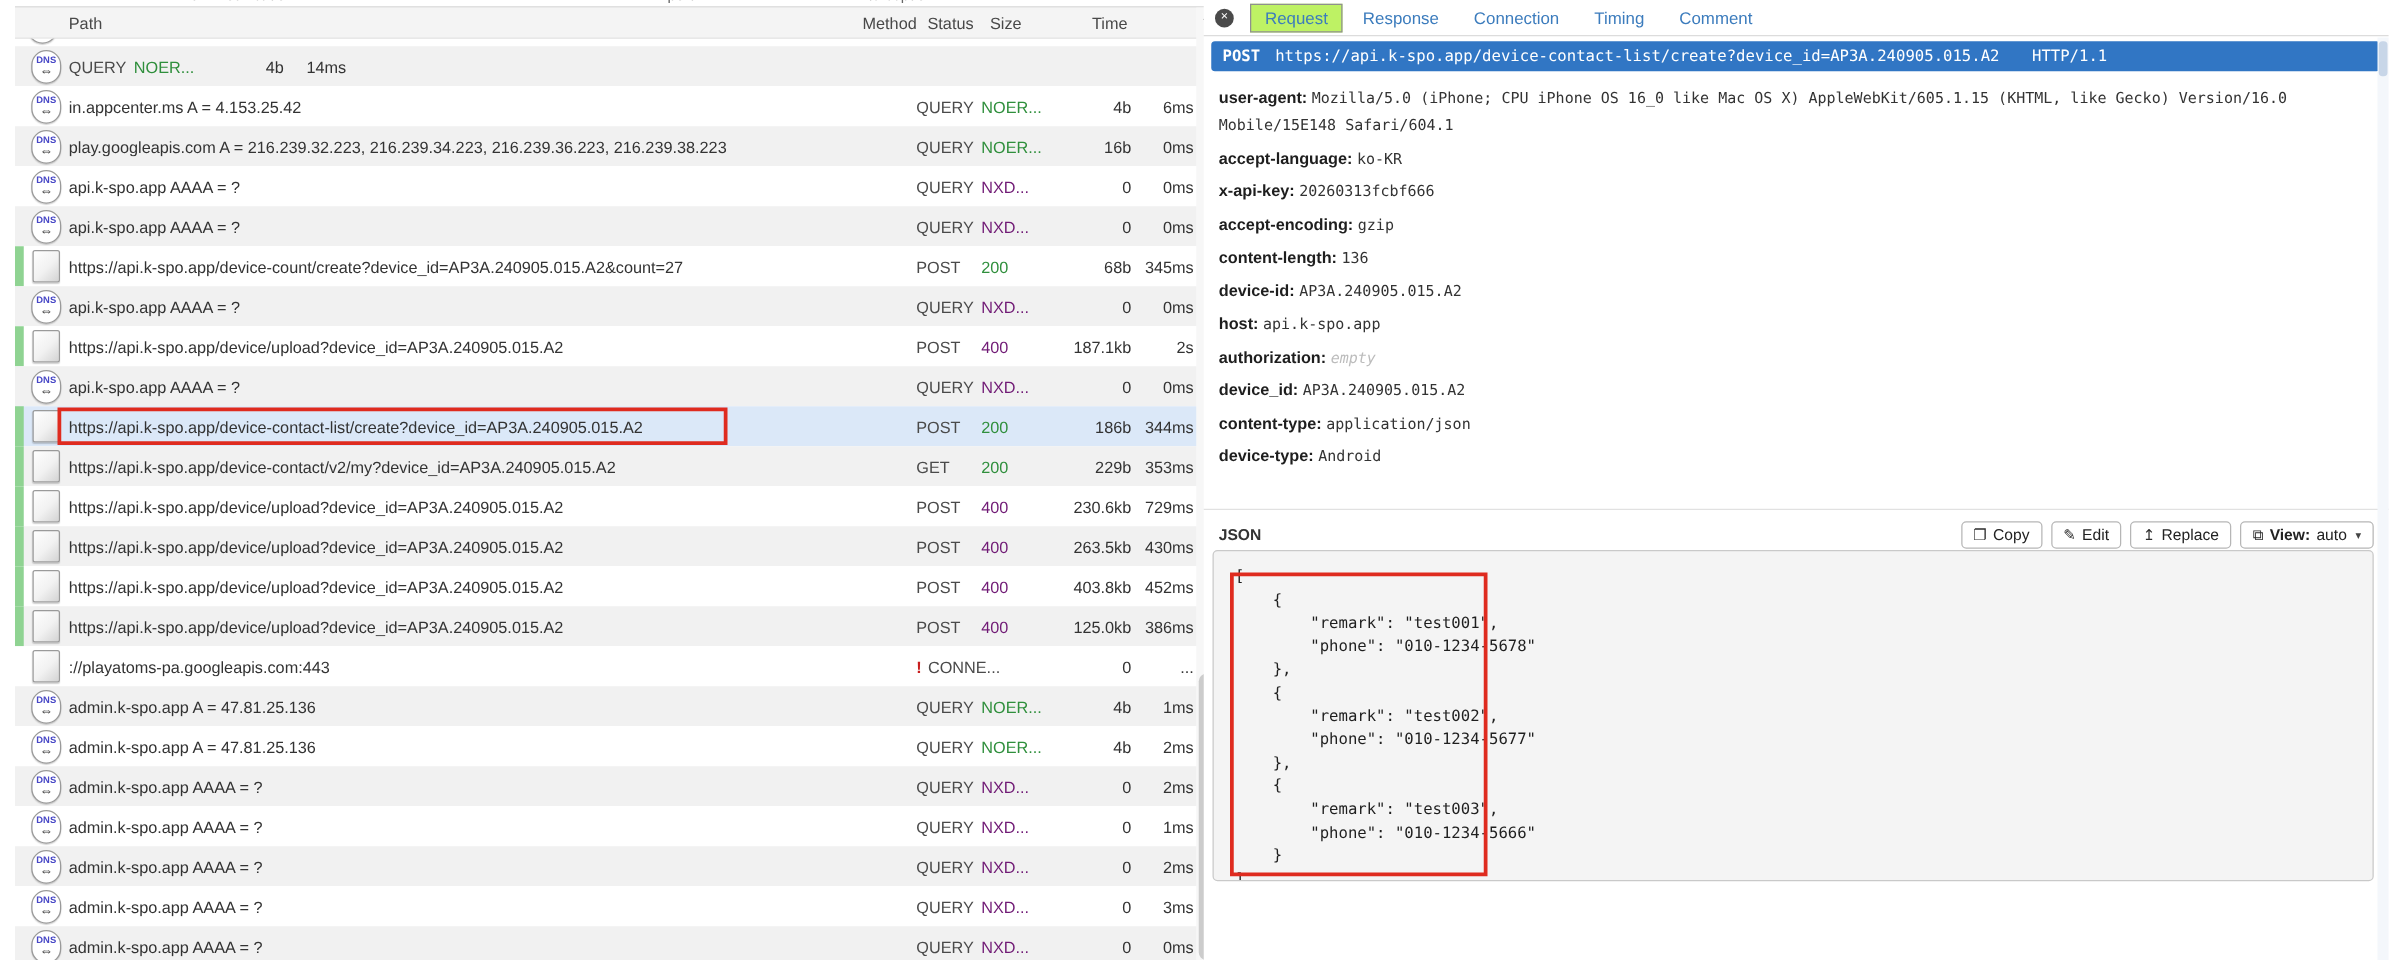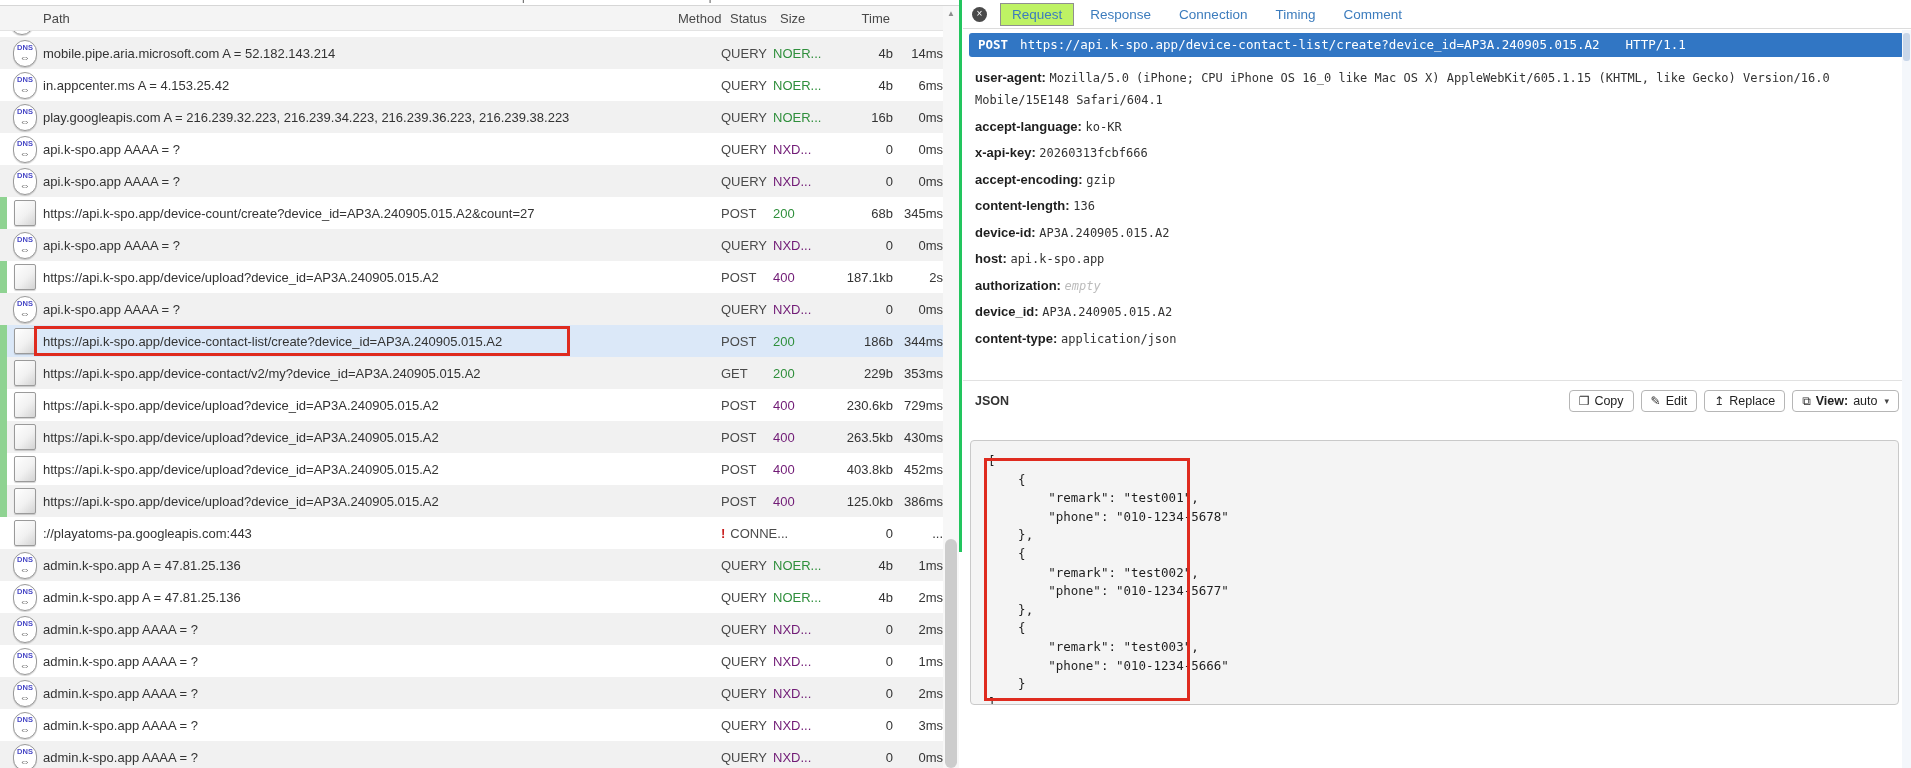--- a/index.html
+++ b/index.html
@@ -3,21 +3,21 @@
 <meta charset="utf-8">
 <style>
   * { box-sizing: border-box; }
   html,body { margin:0; padding:0; }
   body {
     width:1911px; height:768px; overflow:hidden; position:relative;
     font-family:"Liberation Sans", sans-serif; background:#fff; color:#333;
   }
 
   
-  .left-panel { position:absolute; left:0; top:0; width:962px; height:552px; background:#fff; border-right:3px solid #22c55e; }
+  .left-panel { position:absolute; left:12px; top:0; width:962px; height:552px; background:#fff; border-right:1px solid #22c55e; }
 
   .toolbar-sliver { position:relative; height:6px; overflow:hidden; background:#fff; border-bottom:1px solid #d6d6d6; }
   .toolbar-sliver .tb-item { position:absolute; top:-11px; font-size:12px; color:#666; white-space:nowrap; }
 
   .list-header { display:flex; align-items:center; height:25px; background:#f4f4f4; border-bottom:1px solid #e3e3e3; font-size:13px; color:#484848; }
   .list-header .hc { white-space:nowrap; }
   .hc-path   { width:678px; padding-left:43px; }
   .hc-method { width:52px; }
   .hc-status { width:50px; }
   .hc-size   { width:70px; }
@@ -122,21 +122,20 @@
         </span>
     </div>
   <div class="row dns alt">
         <div class="c-bar"></div>
         <div class="c-icon">
           <span class="dnsicon">
             <span class="dns-txt">DNS</span>
             <span class="dns-arrow">⇔</span>
           </span>
         </div>
-        <div class="c-path">mobile.pipe.aria.microsoft.com A = 52.182.143.214</div>
         <div class="c-method">QUERY</div>
         <div class="c-status ok">NOER...</div>
         <div class="c-size">4b</div>
         <div class="c-time">14ms</div>
       </div>
       <div class="row dns">
         <div class="c-bar"></div>
         <div class="c-icon">
           <span class="dnsicon">
             <span class="dns-txt">DNS</span>
@@ -445,20 +444,21 @@
       <div class="hline"><span class="hname">user-agent</span><span class="hname">: </span><span class="hval">Mozilla/5.0 (iPhone; CPU iPhone OS 16_0 like Mac OS X) AppleWebKit/605.1.15 (KHTML, like Gecko) Version/16.0 Mobile/15E148 Safari/604.1</span></div>
       <div class="hline"><span class="hname">accept-language</span><span class="hname">: </span><span class="hval">ko-KR</span></div>
       <div class="hline"><span class="hname">x-api-key</span><span class="hname">: </span><span class="hval">20260313fcbf666</span></div>
       <div class="hline"><span class="hname">accept-encoding</span><span class="hname">: </span><span class="hval">gzip</span></div>
       <div class="hline"><span class="hname">content-length</span><span class="hname">: </span><span class="hval">136</span></div>
       <div class="hline"><span class="hname">device-id</span><span class="hname">: </span><span class="hval">AP3A.240905.015.A2</span></div>
       <div class="hline"><span class="hname">host</span><span class="hname">: </span><span class="hval">api.k-spo.app</span></div>
       <div class="hline"><span class="hname">authorization</span><span class="hname">: </span><span class="hval empty">empty</span></div>
       <div class="hline"><span class="hname">device_id</span><span class="hname">: </span><span class="hval">AP3A.240905.015.A2</span></div>
       <div class="hline"><span class="hname">content-type</span><span class="hname">: </span><span class="hval">application/json</span></div>
+      <div class="hline"><span class="hname">device-type</span><span class="hname">: </span><span class="hval">Android</span></div>
     </div>
 
   <div class="bodybar">
     <span class="bodylabel">JSON</span>
     <div class="bodybuttons" id="body-buttons">
 
     <button class="btn">
           <span class="bicon">❐</span>
           <span>Copy</span>
         </button>

